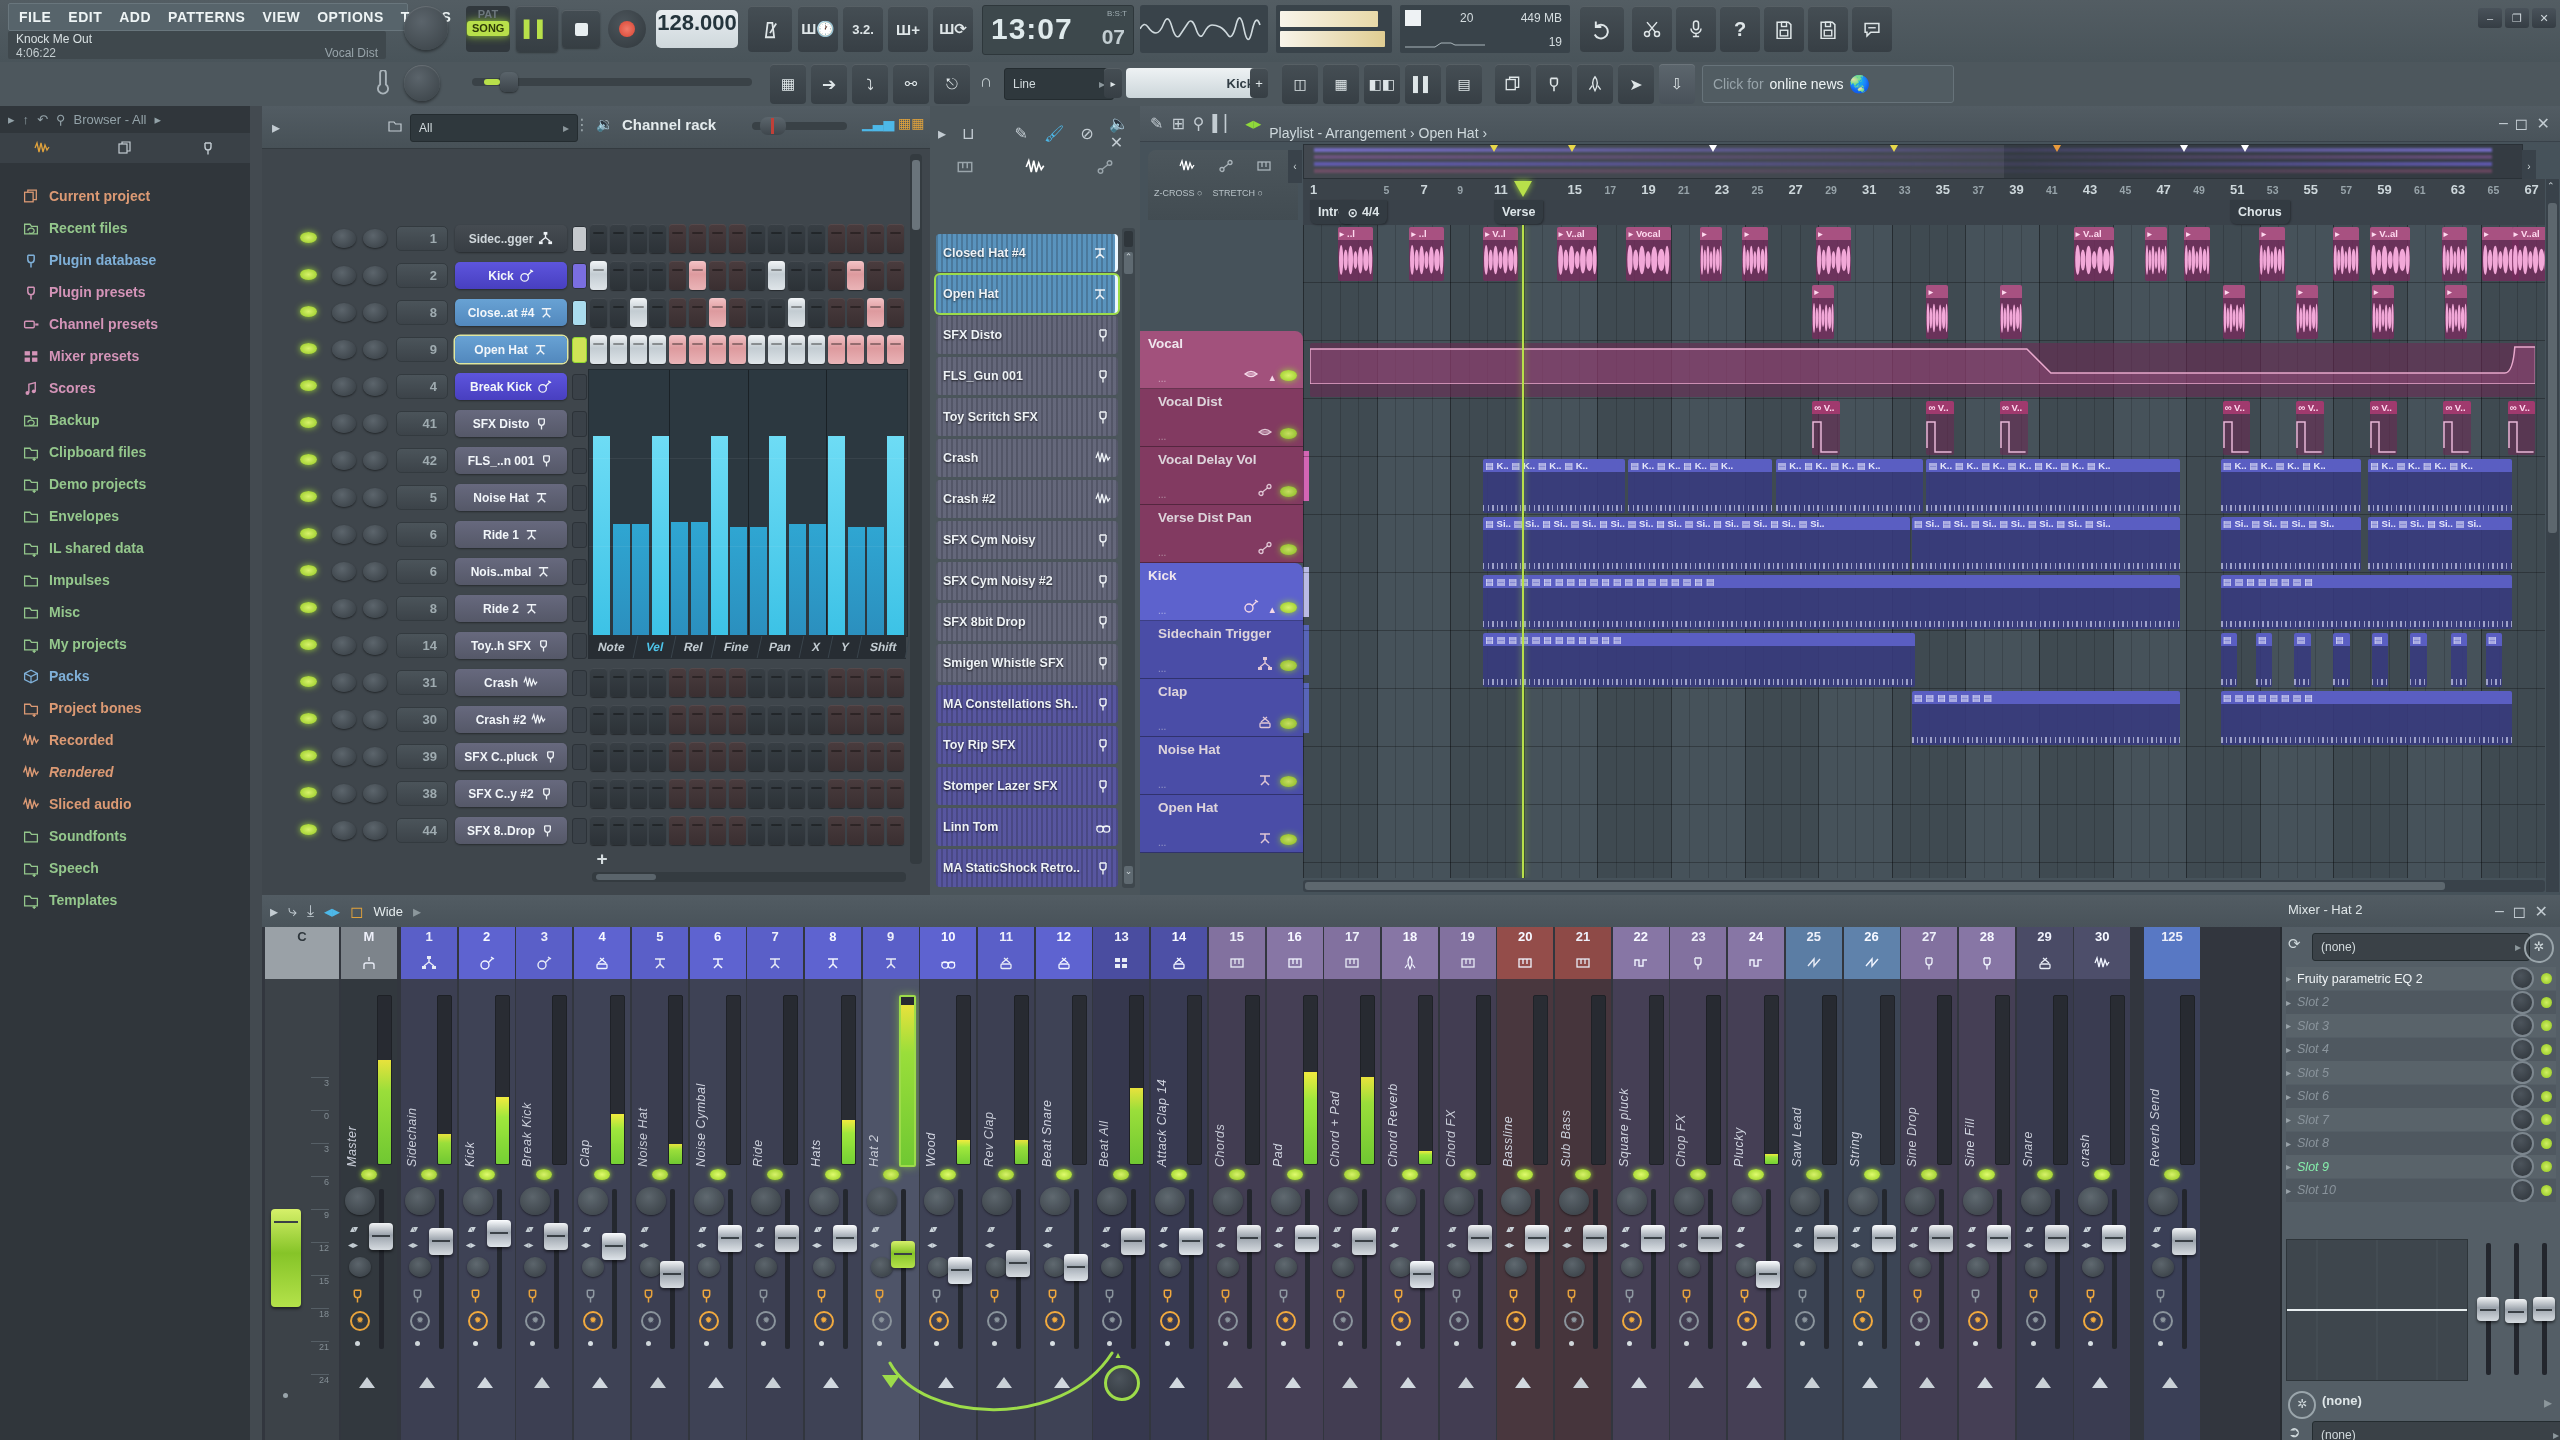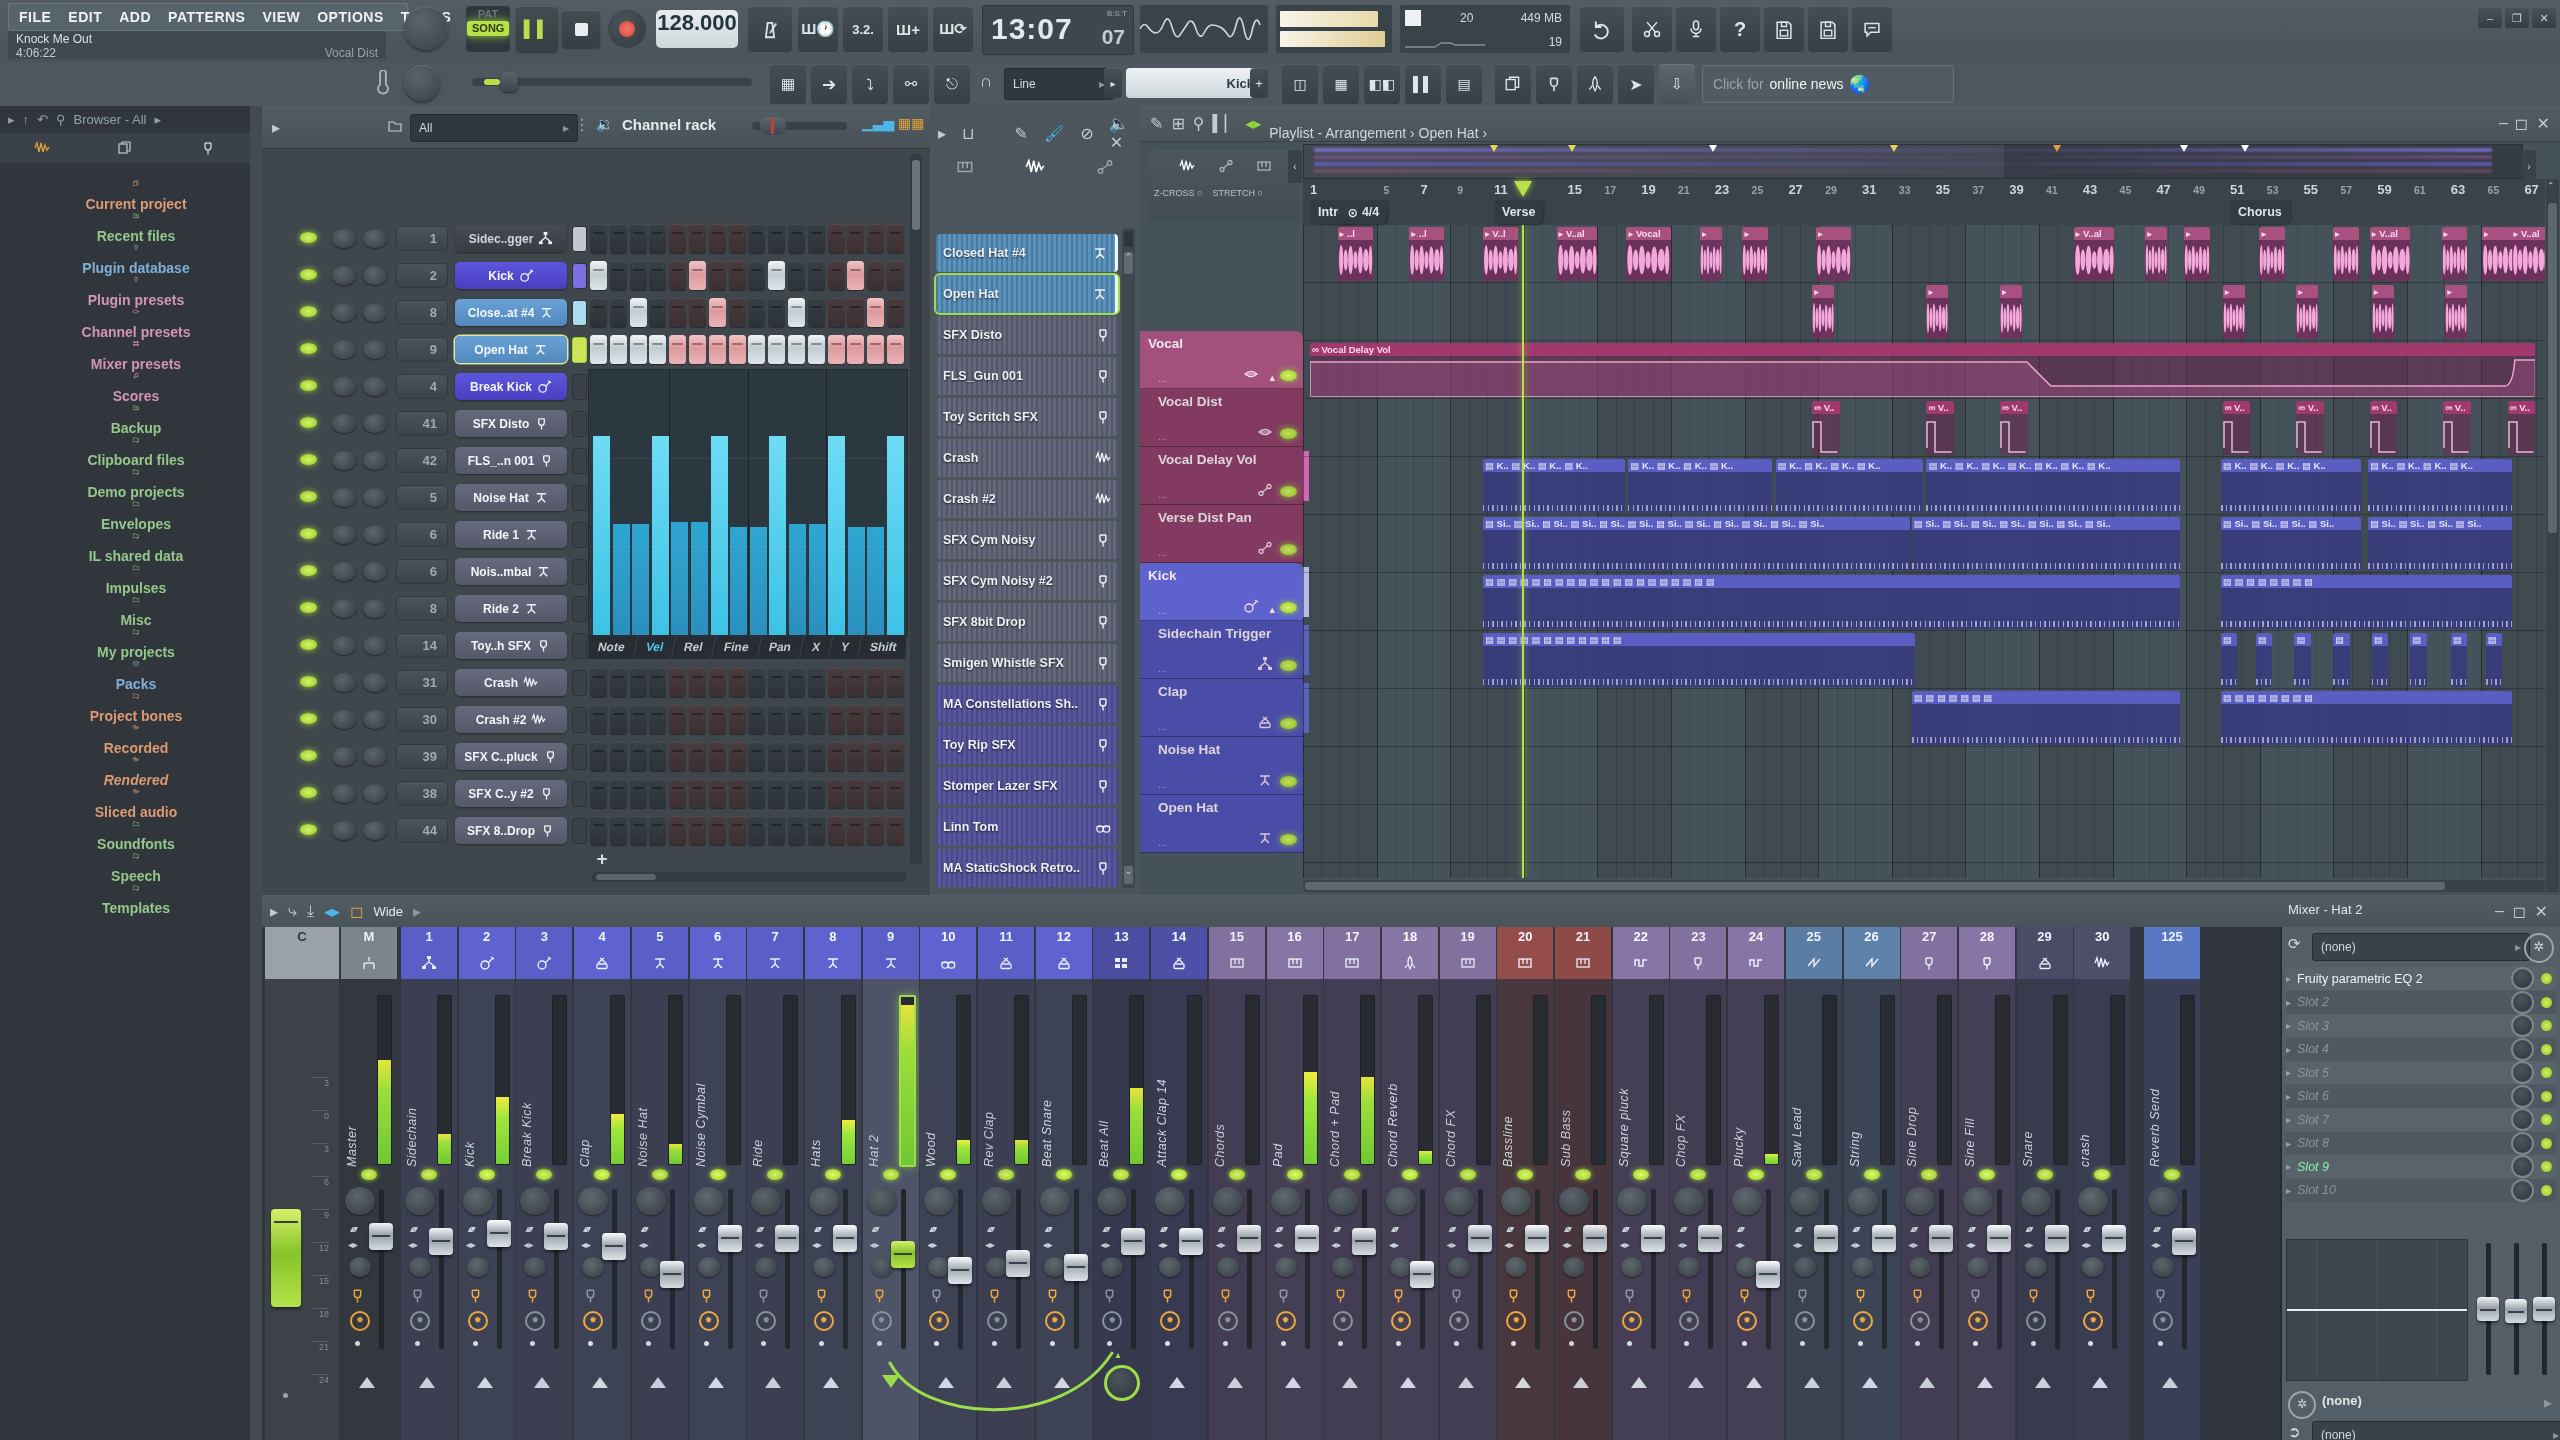--- a/index.html
+++ b/index.html
@@ -26,21 +26,21 @@
   .cpu{background:#39434a;border-radius:2px;color:#d5dde0;font-size:12px;}
   .winbtn{width:24px;height:20px;background:linear-gradient(#49525a,#353d44);border-radius:3px;color:#cdd5da;
     font-size:11px;display:flex;align-items:center;justify-content:center;}
   .drop{background:#2f383d;border:1px solid #242c30;border-radius:3px;color:#d2dadd;font-size:12px;display:flex;align-items:center;padding:0 8px;justify-content:space-between;}
   .patternsel{background:linear-gradient(#eef2f4,#ccd6da);border-radius:4px;color:#303c44;font-size:13px;font-weight:bold;display:flex;align-items:center;justify-content:flex-end;padding:0 8px;}
   .newsbox{background:#515c62;border:1px solid #67737a;border-radius:3px;display:flex;align-items:center;padding:0 10px;gap:6px;font-size:14px;}
   
   .browser{left:0;top:106px;width:250px;height:1334px;background:#30363b;}
   .bhead{display:flex;align-items:center;gap:8px;padding:6px 8px;color:#93a2a8;font-size:13px;}
   .btabs{height:30px;background:#3a4147;display:flex;align-items:center;justify-content:space-around;}
-  .bitem{position:absolute;left:0;width:250px;height:32px;display:flex;align-items:center;gap:9px;padding-left:22px;box-sizing:border-box;font-size:14px;font-weight:bold;flex-direction:column;}
+  .bitem{position:absolute;left:0;width:250px;height:32px;display:flex;align-items:center;gap:9px;padding-left:22px;box-sizing:border-box;font-size:14px;font-weight:bold;}
   .c-salmon{color:#dc9a74;} .c-green{color:#94c78c;} .c-blue{color:#7fb0d8;} .c-pink{color:#d494b8;}
   
   .rack{left:262px;top:106px;width:668px;height:789px;background:#3f464c;}
   .rackhead{position:absolute;left:0;top:0;width:668px;height:42px;background:linear-gradient(#525c63,#475157);border-bottom:1px solid #343b40;}
   .numbox{background:linear-gradient(#4b545a,#3c4349);border-radius:5px;color:#9fabb0;font-size:13px;font-weight:bold;
     display:flex;align-items:center;justify-content:flex-end;padding-right:10px;box-sizing:border-box;border:1px solid #333a3f;}
   .chname{border-radius:5px;font-size:12px;font-weight:bold;display:flex;align-items:center;justify-content:center;gap:5px;box-shadow:0 1px 2px rgba(0,0,0,.4);}
   .led{width:17px;height:11px;border-radius:50%;background:radial-gradient(#d7f26a,#93c823);box-shadow:0 0 6px #9ad03a;}
   .knob{border-radius:50%;background:radial-gradient(circle at 42% 35%,#5c656c,#343b41);box-shadow:0 1px 2px rgba(0,0,0,.5);}
   .mutestrip{width:13px;height:24px;border-radius:3px;}
@@ -1313,21 +1313,21 @@
           </svg></div>
         <div class="clip" style="left: 993.24px; width: 22.08px; top: 60px; height: 54px; background: rgba(118, 44, 92, 0.8);"><div class="cliphead" style="background: rgb(168, 81, 129);">▸ </div><svg width="100%" height="36" viewBox="0 0 100 24" preserveAspectRatio="none" style="margin-top: 2px; fill: rgb(242, 168, 216);">
             <use href="#sym-blob"></use>
           </svg></div>
         <div class="clip" style="left: 1068.68px; width: 22.08px; top: 60px; height: 54px; background: rgba(118, 44, 92, 0.8);"><div class="cliphead" style="background: rgb(168, 81, 129);">▸ </div><svg width="100%" height="36" viewBox="0 0 100 24" preserveAspectRatio="none" style="margin-top: 2px; fill: rgb(242, 168, 216);">
             <use href="#sym-blob"></use>
           </svg></div>
         <div class="clip" style="left: 1142.28px; width: 22.08px; top: 60px; height: 54px; background: rgba(118, 44, 92, 0.8);"><div class="cliphead" style="background: rgb(168, 81, 129);">▸ </div><svg width="100%" height="36" viewBox="0 0 100 24" preserveAspectRatio="none" style="margin-top: 2px; fill: rgb(242, 168, 216);">
             <use href="#sym-blob"></use>
           </svg></div>
-        <div class="clip" style="left: 7px; width: 1225.44px; top: 118px; height: 54px; background: rgba(110, 40, 84, 0.55);"><div class="cliphead" style="background: rgb(160, 58, 110);">∞ Vocal Delay Vol</div><svg width="1225.4399999999998" height="41">
+        <div class="clip" style="left: 7px; width: 1225.44px; top: 118px; height: 54px; background: rgba(110, 40, 84, 0.55);"><svg width="1225.4399999999998" height="41">
             <path d="M0 6 H716.8823999999998 L740.8823999999998 30 H1194.8039999999999 Q1202.8039999999999 30 1204.8039999999999 4 H1225.4399999999998 V41 H0 Z" fill="rgba(190,90,150,.30)" stroke="#e8a8cc" stroke-width="1.5"></path>
           </svg></div>
         <div class="clip" style="left: 509.32px; width: 27.6px; top: 176px; height: 54px; background: rgba(110, 40, 84, 0.55);"><div class="cliphead" style="background: rgb(160, 58, 110);">∞ V..</div><svg width="27.599999999999998" height="41">
             <path d="M1 34 V8 H9 V38 H25.599999999999998" fill="none" stroke="#e8b8d8" stroke-width="1.5"></path>
           </svg></div>
         <div class="clip" style="left: 623.4px; width: 27.6px; top: 176px; height: 54px; background: rgba(110, 40, 84, 0.55);"><div class="cliphead" style="background: rgb(160, 58, 110);">∞ V..</div><svg width="27.599999999999998" height="41">
             <path d="M1 34 V8 H9 V38 H25.599999999999998" fill="none" stroke="#e8b8d8" stroke-width="1.5"></path>
           </svg></div>
         <div class="clip" style="left: 697px; width: 27.6px; top: 176px; height: 54px; background: rgba(110, 40, 84, 0.55);"><div class="cliphead" style="background: rgb(160, 58, 110);">∞ V..</div><svg width="27.599999999999998" height="41">
             <path d="M1 34 V8 H9 V38 H25.599999999999998" fill="none" stroke="#e8b8d8" stroke-width="1.5"></path>

